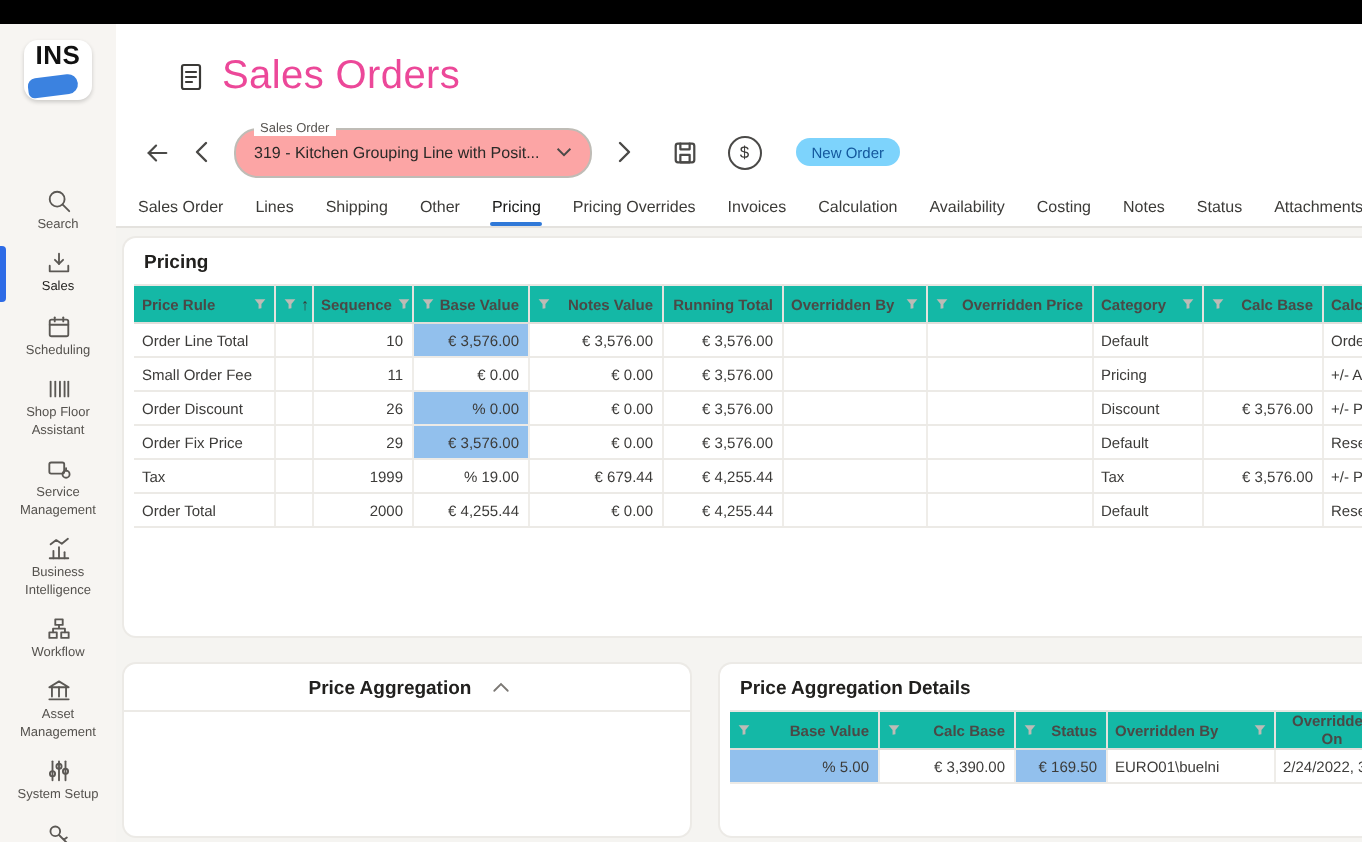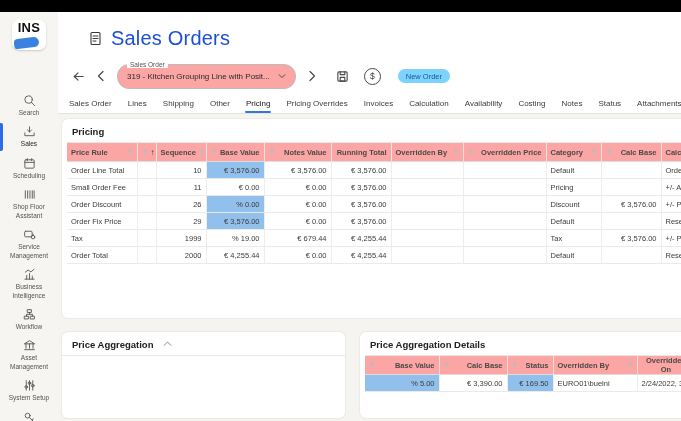--- a/index.html
+++ b/index.html
@@ -16,21 +16,21 @@
                border-radius:8px 10px 10px 6px;transform:rotate(-7deg);}
   .nav{margin-top:44px;display:flex;flex-direction:column;align-items:center;gap:8px;}
   .nav-item{position:relative;width:100%;display:flex;flex-direction:column;align-items:center;gap:2px;cursor:pointer;}
   .nav-item svg{stroke:#5b5854;fill:none;stroke-width:1;stroke-linecap:round;stroke-linejoin:round;}
   .nav-label{font-size:6.5px;color:#55524e;text-align:center;line-height:1.3;max-width:50px;}
   .nav-item.active::before{content:"";position:absolute;left:0;top:-2px;bottom:-2px;width:3px;background:#2e6be6;border-radius:0 2px 2px 0;}
   .nav-item.active .nav-label{color:#1e1d1b;}
   
   .main{position:absolute;left:58px;top:12px;right:0;bottom:0;background:#fff;}
   .page-header{position:absolute;top:15px;left:30px;display:flex;align-items:center;gap:8px;}
-  .page-title{font-size:20px;font-weight:normal;color:#1d4ed8;letter-spacing:.2px;}
+  .page-title{font-size:20px;font-weight:normal;color:#ec4899;letter-spacing:.2px;}
   .page-header svg{stroke:#3a3936;fill:none;stroke-width:1.1;stroke-linecap:round;}
   .toolbar{position:absolute;top:51px;left:14px;height:26px;display:flex;align-items:center;gap:11px;}
   .tool-btn{background:none;border:none;padding:0;display:flex;align-items:center;cursor:pointer;}
   .tool-btn svg{stroke:#4a4947;fill:none;stroke-width:1.2;stroke-linecap:round;stroke-linejoin:round;}
   .selector{position:relative;height:23px;border:1px solid #bfbcb6;border-radius:12px;display:flex;align-items:center;
             padding:0 9px;gap:8px;background:#fca5a5;cursor:pointer;}
   .selector-label{position:absolute;top:-4px;left:9px;background:#fff;padding:0 3px;font-size:6.5px;color:#56534f;}
   .selector-value{font-size:8px;color:#2b2a28;white-space:nowrap;}
   .circle-icon{width:15px;height:15px;border:1px solid #4a4947;border-radius:50%;display:flex;align-items:center;
                justify-content:center;font-size:8.5px;color:#3c3b39;}
@@ -41,28 +41,28 @@
   .tab.active{color:#171716;}
   .tab.active::after{content:"";position:absolute;left:0;right:0;bottom:1px;height:2px;background:#3079d8;border-radius:1px;}
   .tabs-divider{position:absolute;top:101px;left:0;right:0;height:1px;background:#e4e2de;}
   
   .content{position:absolute;top:102px;left:0;right:0;bottom:0;background:#f5f4f1;overflow:hidden;}
   .card{position:absolute;background:#fff;border-radius:6px;box-shadow:0 0 0 1px #eceae6;}
   .pricing-card{left:4px;top:5px;width:700px;height:199px;overflow:hidden;}
   .agg-card{left:4px;top:218px;width:283px;height:86px;overflow:hidden;}
   .details-card{left:302px;top:218px;width:340px;height:86px;overflow:hidden;}
   .card-title{font-size:9.5px;font-weight:bold;color:#21201e;padding:7px 10px 5px;}
-  .title-row{display:flex;align-items:center;justify-content:flex-start;padding-right:8px;}
+  .title-row{display:flex;align-items:center;justify-content:center;padding-right:8px;}
   .title-row svg{stroke:#7b7874;fill:none;stroke-width:1.2;stroke-linecap:round;}
   .agg-divider{height:1px;background:#eceae6;margin:0 0 0 0;}
   
   table{border-collapse:collapse;table-layout:fixed;font-size:7.5px;color:#3c3b39;margin-left:5px;}
   .pricing-table{width:684px;}
   .details-table{width:330px;}
-  th{background:#fca5a5;font-weight:bold;color:#4a4946;height:18px;padding:0 4px;
+  th{background:#14b8a6;font-weight:bold;color:#4a4946;height:18px;padding:0 4px;
      border-right:1px solid #e5e3df;border-top:1px solid #e9e7e3;border-bottom:1px solid #e0deda;}
   td{height:16px;padding:0 4px;border-right:1px solid #efede9;border-bottom:1px solid #eceae6;
      white-space:nowrap;overflow:hidden;}
   .num{text-align:right;}
   .hl{background:#92c0ed;}
   .th-flex{display:flex;align-items:center;gap:3px;}
   .th-right{justify-content:flex-end;}
   .th-between{justify-content:space-between;}
   .funnel{flex:none;}
   .sort-arrow{font-size:8px;color:#3a3a38;}

